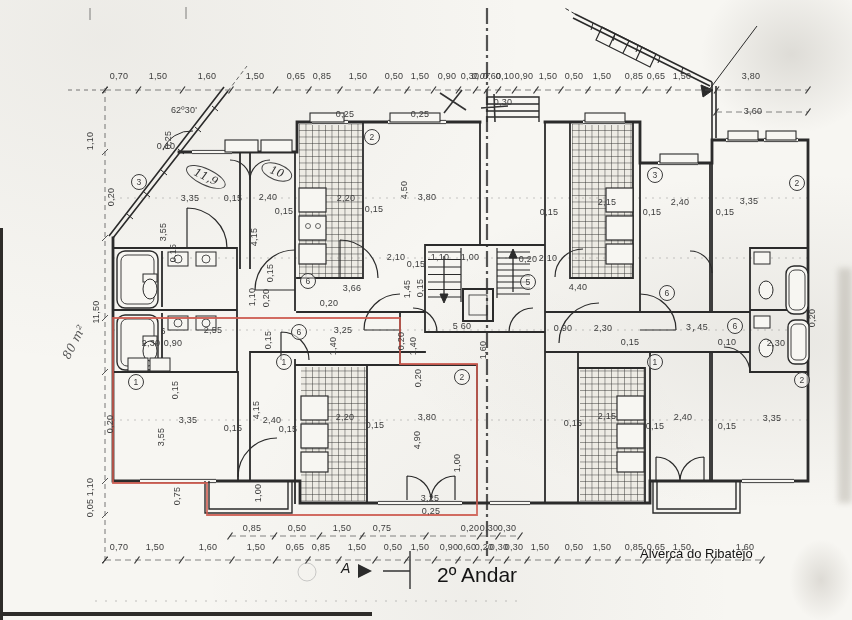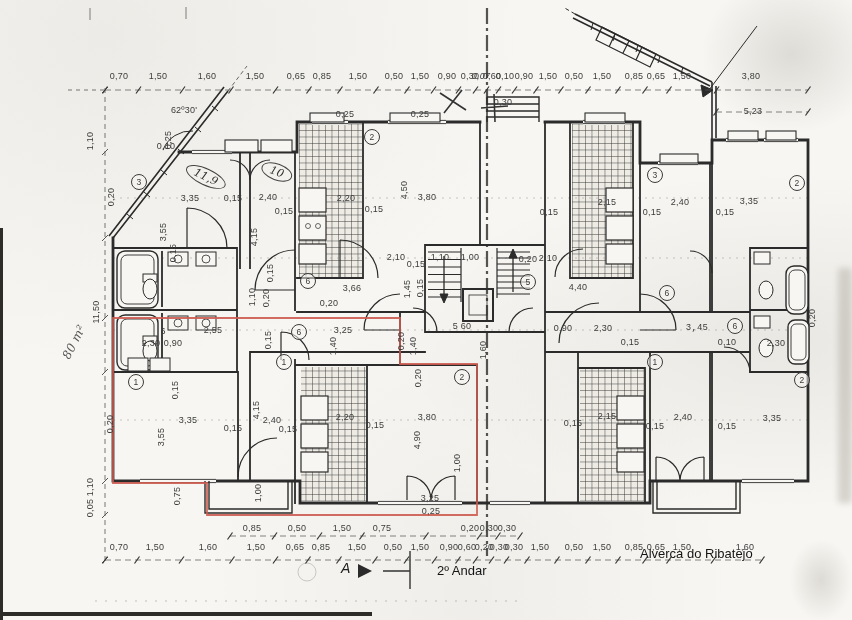--- a/index.html
+++ b/index.html
@@ -7,21 +7,21 @@
           font-family:"Liberation Sans",sans-serif;}
   #plan-svg,#dim-svg{position:absolute;left:0;top:0;}
   #label-layer{position:absolute;left:0;top:0;width:852px;height:620px;pointer-events:none;}
   .lbl{position:absolute;transform:translate(-50%,-50%);font-size:9px;color:#3b3b3b;
        white-space:nowrap;line-height:1;letter-spacing:.2px;}
   .circ{border:1.2px solid #3b3b3b;border-radius:50%;width:14px;height:14px;line-height:14px;
         text-align:center;font-size:8.5px;background:rgba(247,246,242,.55);}
   .ell{border:1.3px solid #444;border-radius:50%;padding:2px 8px;font-family:"DejaVu Serif",serif;
        font-style:italic;font-size:11px;color:#333;}
   .hand{font-family:"DejaVu Serif",serif;font-style:italic;font-size:12px;color:#555;}
-  .plan-title{position:absolute;left:437px;top:563px;font-size:13px;color:#141414;}
+  .plan-title{position:absolute;left:437px;top:563px;font-size:21px;color:#141414;}
   .section-a{position:absolute;left:341px;top:560px;font-size:14px;color:#202020;font-style:italic;}
   .address{position:absolute;left:640px;top:545px;font-size:13px;line-height:18px;color:#141414;}
   .edge-left{position:absolute;left:0;top:228px;width:3px;height:392px;background:#2e2c29;}
   .edge-bottom{position:absolute;left:0;top:612px;width:372px;height:4px;background:#2e2c29;}
   .smudge-right{position:absolute;right:0;top:268px;width:14px;height:235px;background:#a39e93;
                 opacity:.38;filter:blur(3px);}
   .tr-wash{position:absolute;left:700px;top:0;width:152px;height:135px;
            background:radial-gradient(ellipse at 60% 40%, rgba(120,115,105,.20), transparent 70%);}
   .br-wash{position:absolute;left:790px;top:540px;width:62px;height:80px;
            background:radial-gradient(ellipse at 50% 50%, rgba(130,122,110,.22), transparent 72%);}
@@ -422,21 +422,21 @@
       <span class="lbl" style="left: 492px; top: 76px; transform: translate(-50%, -50%);">0,60</span>
       <span class="lbl" style="left: 505px; top: 76px; transform: translate(-50%, -50%);">0,10</span>
       <span class="lbl" style="left: 524px; top: 76px; transform: translate(-50%, -50%);">0,90</span>
       <span class="lbl" style="left: 548px; top: 76px; transform: translate(-50%, -50%);">1,50</span>
       <span class="lbl" style="left: 574px; top: 76px; transform: translate(-50%, -50%);">0,50</span>
       <span class="lbl" style="left: 602px; top: 76px; transform: translate(-50%, -50%);">1,50</span>
       <span class="lbl" style="left: 634px; top: 76px; transform: translate(-50%, -50%);">0,85</span>
       <span class="lbl" style="left: 656px; top: 76px; transform: translate(-50%, -50%);">0,65</span>
       <span class="lbl" style="left: 682px; top: 76px; transform: translate(-50%, -50%);">1,50</span>
       <span class="lbl" style="left: 751px; top: 76px; transform: translate(-50%, -50%);">3,80</span>
-      <span class="lbl" style="left: 753px; top: 111px; transform: translate(-50%, -50%);">5,23</span>
+      <span class="lbl" style="left: 753px; top: 111px; transform: translate(-50%, -50%);">3,60</span>
       <span class="lbl" style="left: 119px; top: 547px; transform: translate(-50%, -50%);">0,70</span>
       <span class="lbl" style="left: 155px; top: 547px; transform: translate(-50%, -50%);">1,50</span>
       <span class="lbl" style="left: 208px; top: 547px; transform: translate(-50%, -50%);">1,60</span>
       <span class="lbl" style="left: 256px; top: 547px; transform: translate(-50%, -50%);">1,50</span>
       <span class="lbl" style="left: 295px; top: 547px; transform: translate(-50%, -50%);">0,65</span>
       <span class="lbl" style="left: 321px; top: 547px; transform: translate(-50%, -50%);">0,85</span>
       <span class="lbl" style="left: 357px; top: 547px; transform: translate(-50%, -50%);">1,50</span>
       <span class="lbl" style="left: 393px; top: 547px; transform: translate(-50%, -50%);">0,50</span>
       <span class="lbl" style="left: 420px; top: 547px; transform: translate(-50%, -50%);">1,50</span>
       <span class="lbl" style="left: 449px; top: 547px; transform: translate(-50%, -50%);">0,90</span>

